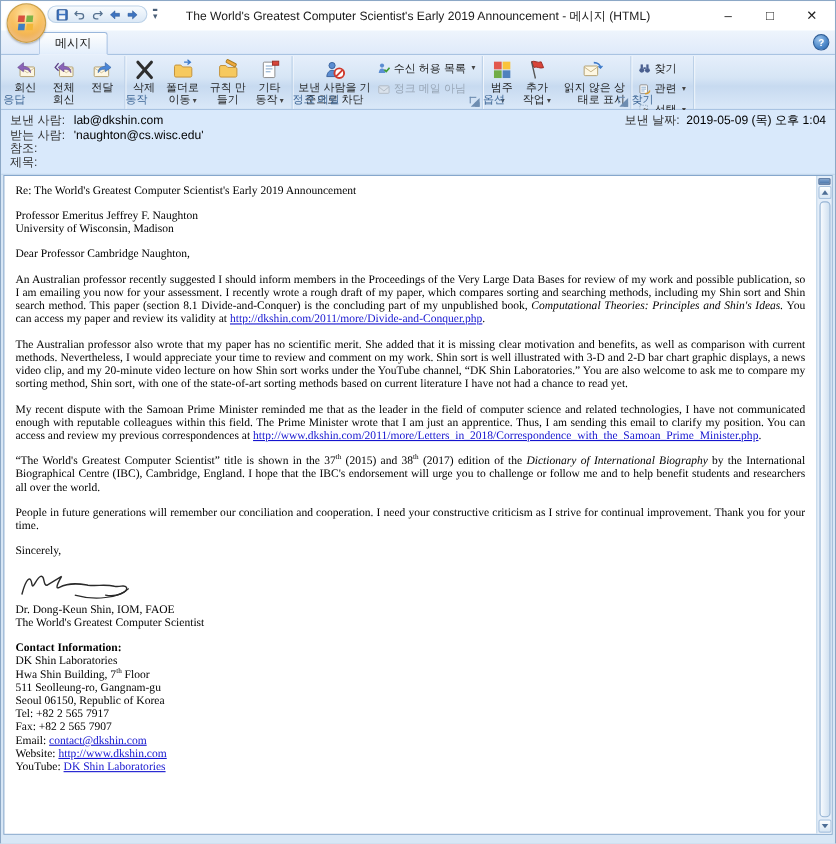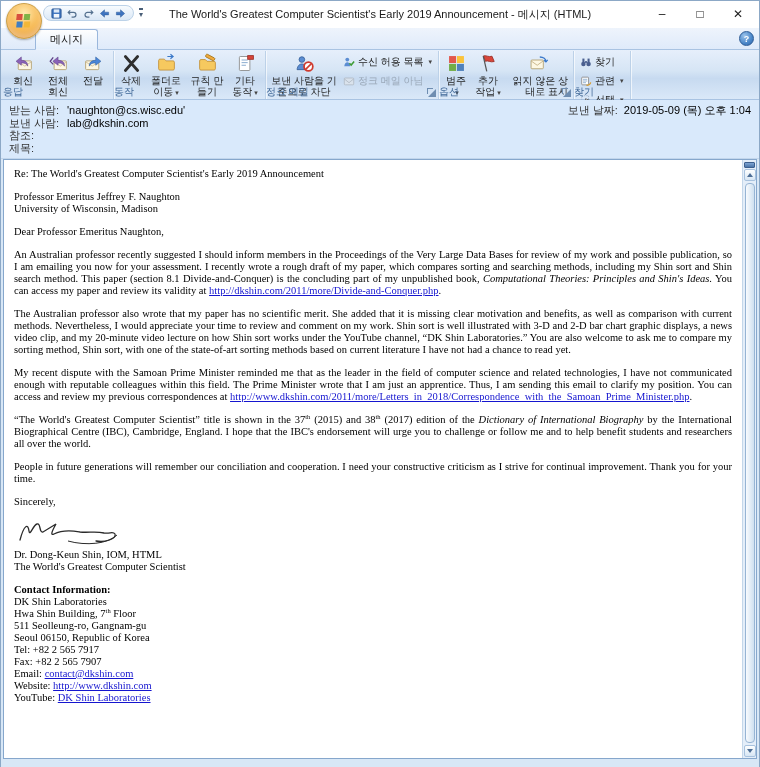--- a/index.html
+++ b/index.html
@@ -310,60 +310,60 @@
               <span class="dda">▾</span>
           </div>
         </div>
       </div>
       <div class="glabel">찾기</div>
     </div>
   </div>
 
   <div class="hpanel">
     <div class="hrow">
+        <span class="hlabel">보낸 사람:</span>
+        <span class="hval">lab@dkshin.com</span>
+      </div>
+    <div class="hrow">
         <span class="hlabel">받는 사람:</span>
         <span class="hval">'naughton@cs.wisc.edu'</span>
-      </div>
-    <div class="hrow">
-        <span class="hlabel">보낸 사람:</span>
-        <span class="hval">lab@dkshin.com</span>
       </div>
     <div class="hrow">
         <span class="hlabel">참조:</span>
         <span class="hval"></span>
       </div>
     <div class="hrow">
         <span class="hlabel">제목:</span>
       </div>
     <div class="sentdate">
         <span class="hlabel">보낸 날짜:</span>
         <span class="hval">2019-05-09 (목) 오후 1:04</span>
       </div>
   </div>
 
   <div class="mailwrap">
     <div class="mailbox">
       <div class="mailtext">
         <div>
             <div class="para"><span>Re: The World's Greatest Computer Scientist's Early 2019 Announcement</span></div>
             <div class="para"><span>Professor Emeritus Jeffrey F. Naughton</span><br><span>University of Wisconsin, Madison</span></div>
-            <div class="para"><span>Dear Professor Emeritus Naughton,</span></div>
+            <div class="para"><span>Dear Professor Cambridge Naughton,</span></div>
             <div class="para"><span>An Australian professor recently suggested I should inform members in the Proceedings of the Very Large Data Bases for review of my work and possible publication, so I am emailing you now for your assessment. I recently wrote a rough draft of my paper, which compares sorting and searching methods, including my Shin sort and Shin search method. This paper (section 8.1 Divide-and-Conquer) is the concluding part of my unpublished book, </span><em>Computational Theories: Principles and Shin's Ideas.</em><span> You can access my paper and review its validity at </span><a class="blink">http://dkshin.com/2011/more/Divide-and-Conquer.php</a><span>.</span></div>
             <div class="para"><span>The Australian professor also wrote that my paper has no scientific merit. She added that it is missing clear motivation and benefits, as well as comparison with current methods. Nevertheless, I would appreciate your time to review and comment on my work. Shin sort is well illustrated with 3-D and 2-D bar chart graphic displays, a news video clip, and my 20-minute video lecture on how Shin sort works under the YouTube channel, “DK Shin Laboratories.” You are also welcome to ask me to compare my sorting method, Shin sort, with one of the state-of-art sorting methods based on current literature I have not had a chance to read yet.</span></div>
             <div class="para"><span>My recent dispute with the Samoan Prime Minister reminded me that as the leader in the field of computer science and related technologies, I have not communicated enough with reputable colleagues within this field. The Prime Minister wrote that I am just an apprentice. Thus, I am sending this email to clarify my position. You can access and review my previous correspondences at </span><a class="blink">http://www.dkshin.com/2011/more/Letters_in_2018/Correspondence_with_the_Samoan_Prime_Minister.php</a><span>.</span></div>
             <div class="para"><span>“The World's Greatest Computer Scientist” title is shown in the 37</span><sup>th</sup><span> (2015) and 38</span><sup>th</sup><span> (2017) edition of the </span><em>Dictionary of International Biography</em><span> by the International Biographical Centre (IBC), Cambridge, England. I hope that the IBC's endorsement will urge you to challenge or follow me and to help benefit students and researchers all over the world.</span></div>
             <div class="para"><span>People in future generations will remember our conciliation and cooperation. I need your constructive criticism as I strive for continual improvement. Thank you for your time.</span></div>
             <div class="para"><span>Sincerely,</span></div>
           </div>
         <svg class="sigscribble" width="112" height="28" viewBox="0 0 112 28">
           <path d="M4 21 C8 6 12 4 13 12 C14 18 17 6 21 5 C25 4 23 14 27 13 L40 5 C36 12 34 17 38 15 C48 10 58 12 64 13 C72 14 80 12 88 14 C94 15 97 12 99 15 C101 19 90 24 80 22" fill="none" stroke="#2a2a2a" stroke-width="1.3" stroke-linecap="round"></path>
           <path d="M52 22 C70 27 92 25 101 16" fill="none" stroke="#2a2a2a" stroke-width="1"></path>
         </svg>
         <div class="names">
-            <div class="para"><span>Dr. Dong-Keun Shin, IOM, HTML</span><br><span>The World's Greatest Computer Scientist</span></div>
+            <div class="para"><span>Dr. Dong-Keun Shin, IOM, FAOE</span><br><span>The World's Greatest Computer Scientist</span></div>
           </div>
         <div class="contact">
             <div class="para"><strong>Contact Information:</strong><br><span>DK Shin Laboratories</span><br><span>Hwa Shin Building, 7</span><sup>th</sup><span> Floor</span><br><span>511 Seolleung-ro, Gangnam-gu</span><br><span>Seoul 06150, Republic of Korea</span><br><span>Tel: +82 2 565 7917</span><br><span>Fax: +82 2 565 7907</span><br><span>Email: </span><a class="blink">contact@dkshin.com</a><br><span>Website: </span><a class="blink">http://www.dkshin.com</a><br><span>YouTube: </span><a class="blink">DK Shin Laboratories</a></div>
           </div>
       </div>
       <div class="scroll">
         <div class="split"></div>
         <div class="sbtn">
             <span class="sarr up"></span>
           </div>

